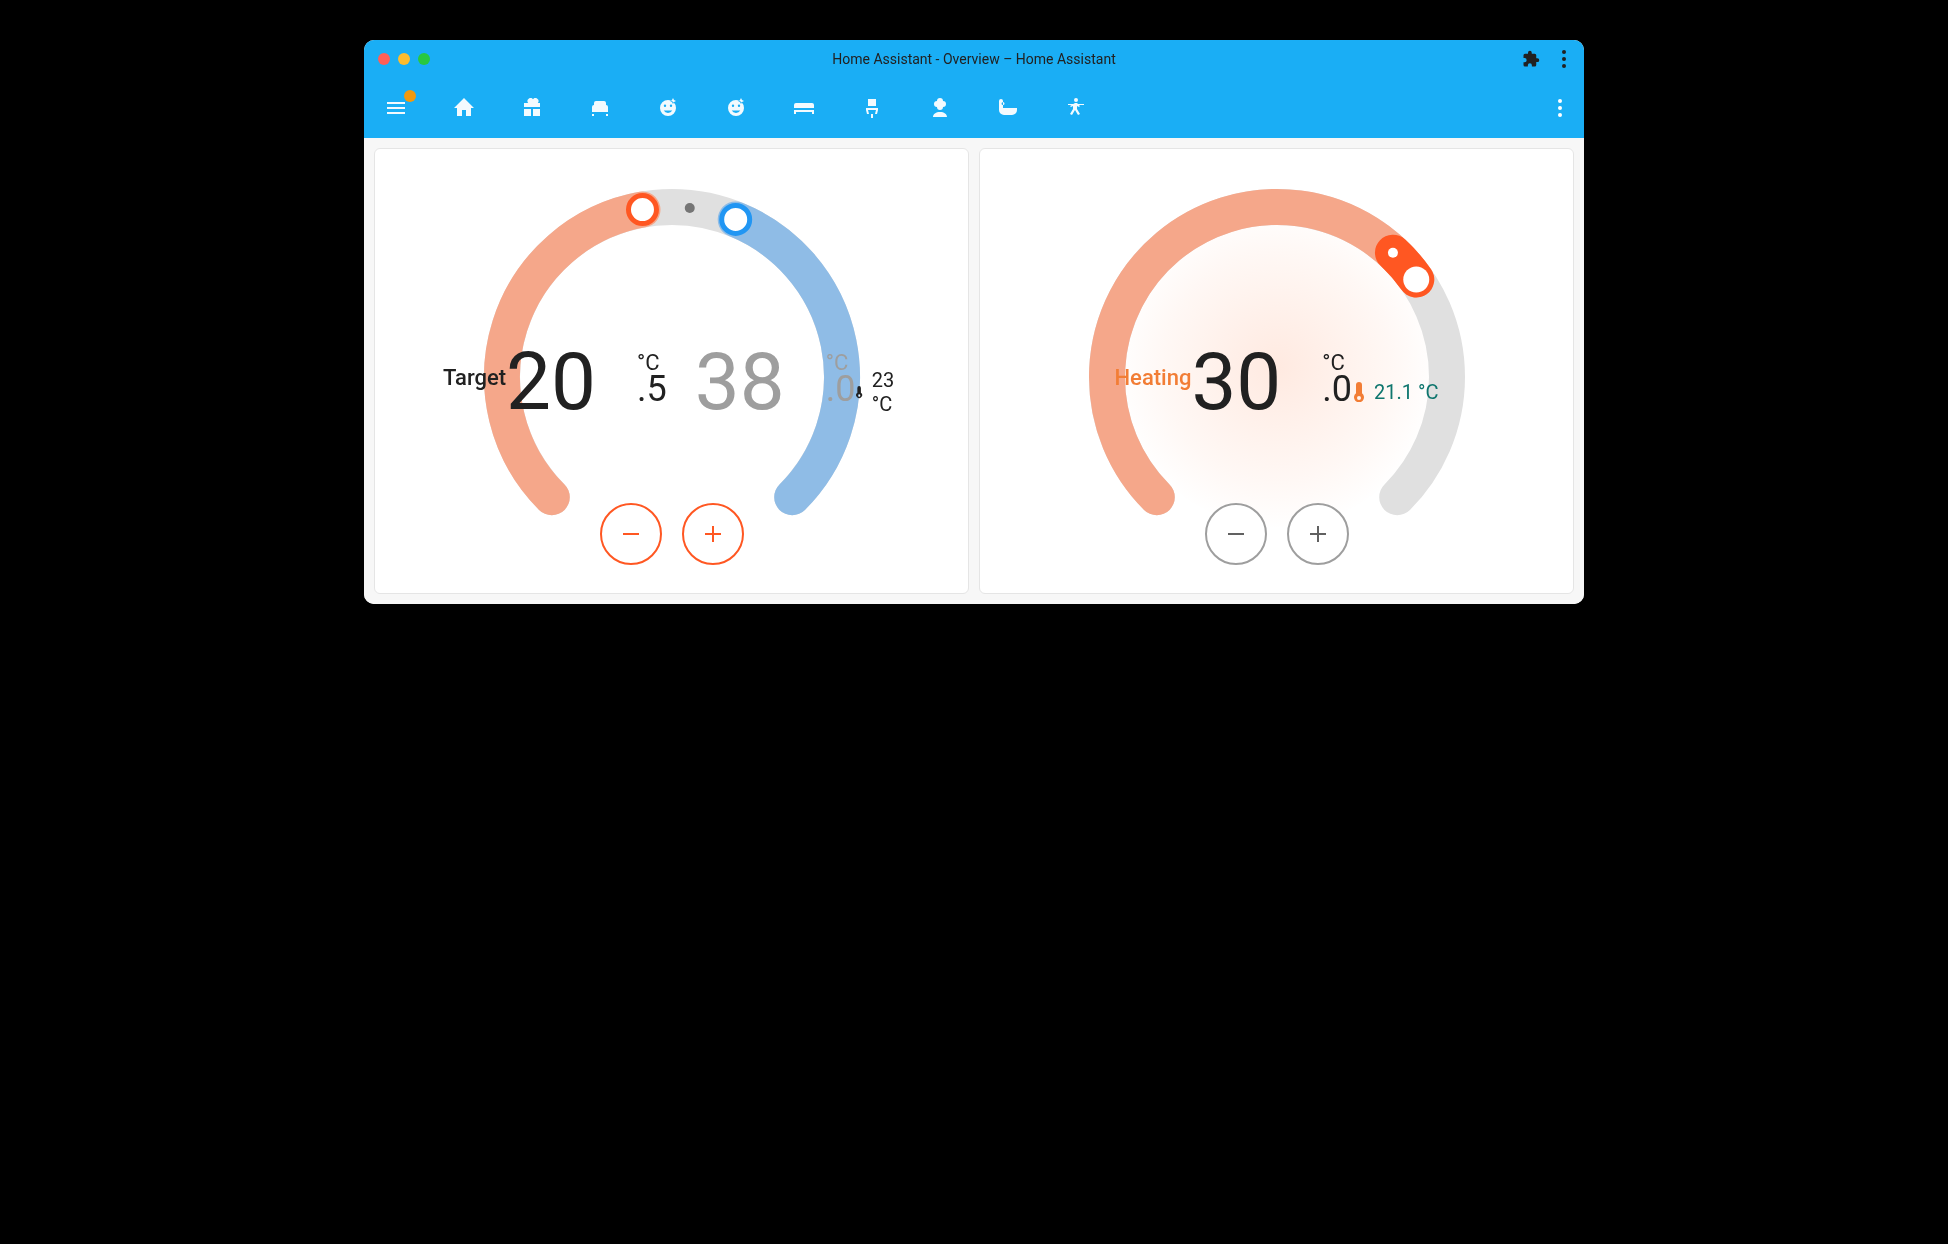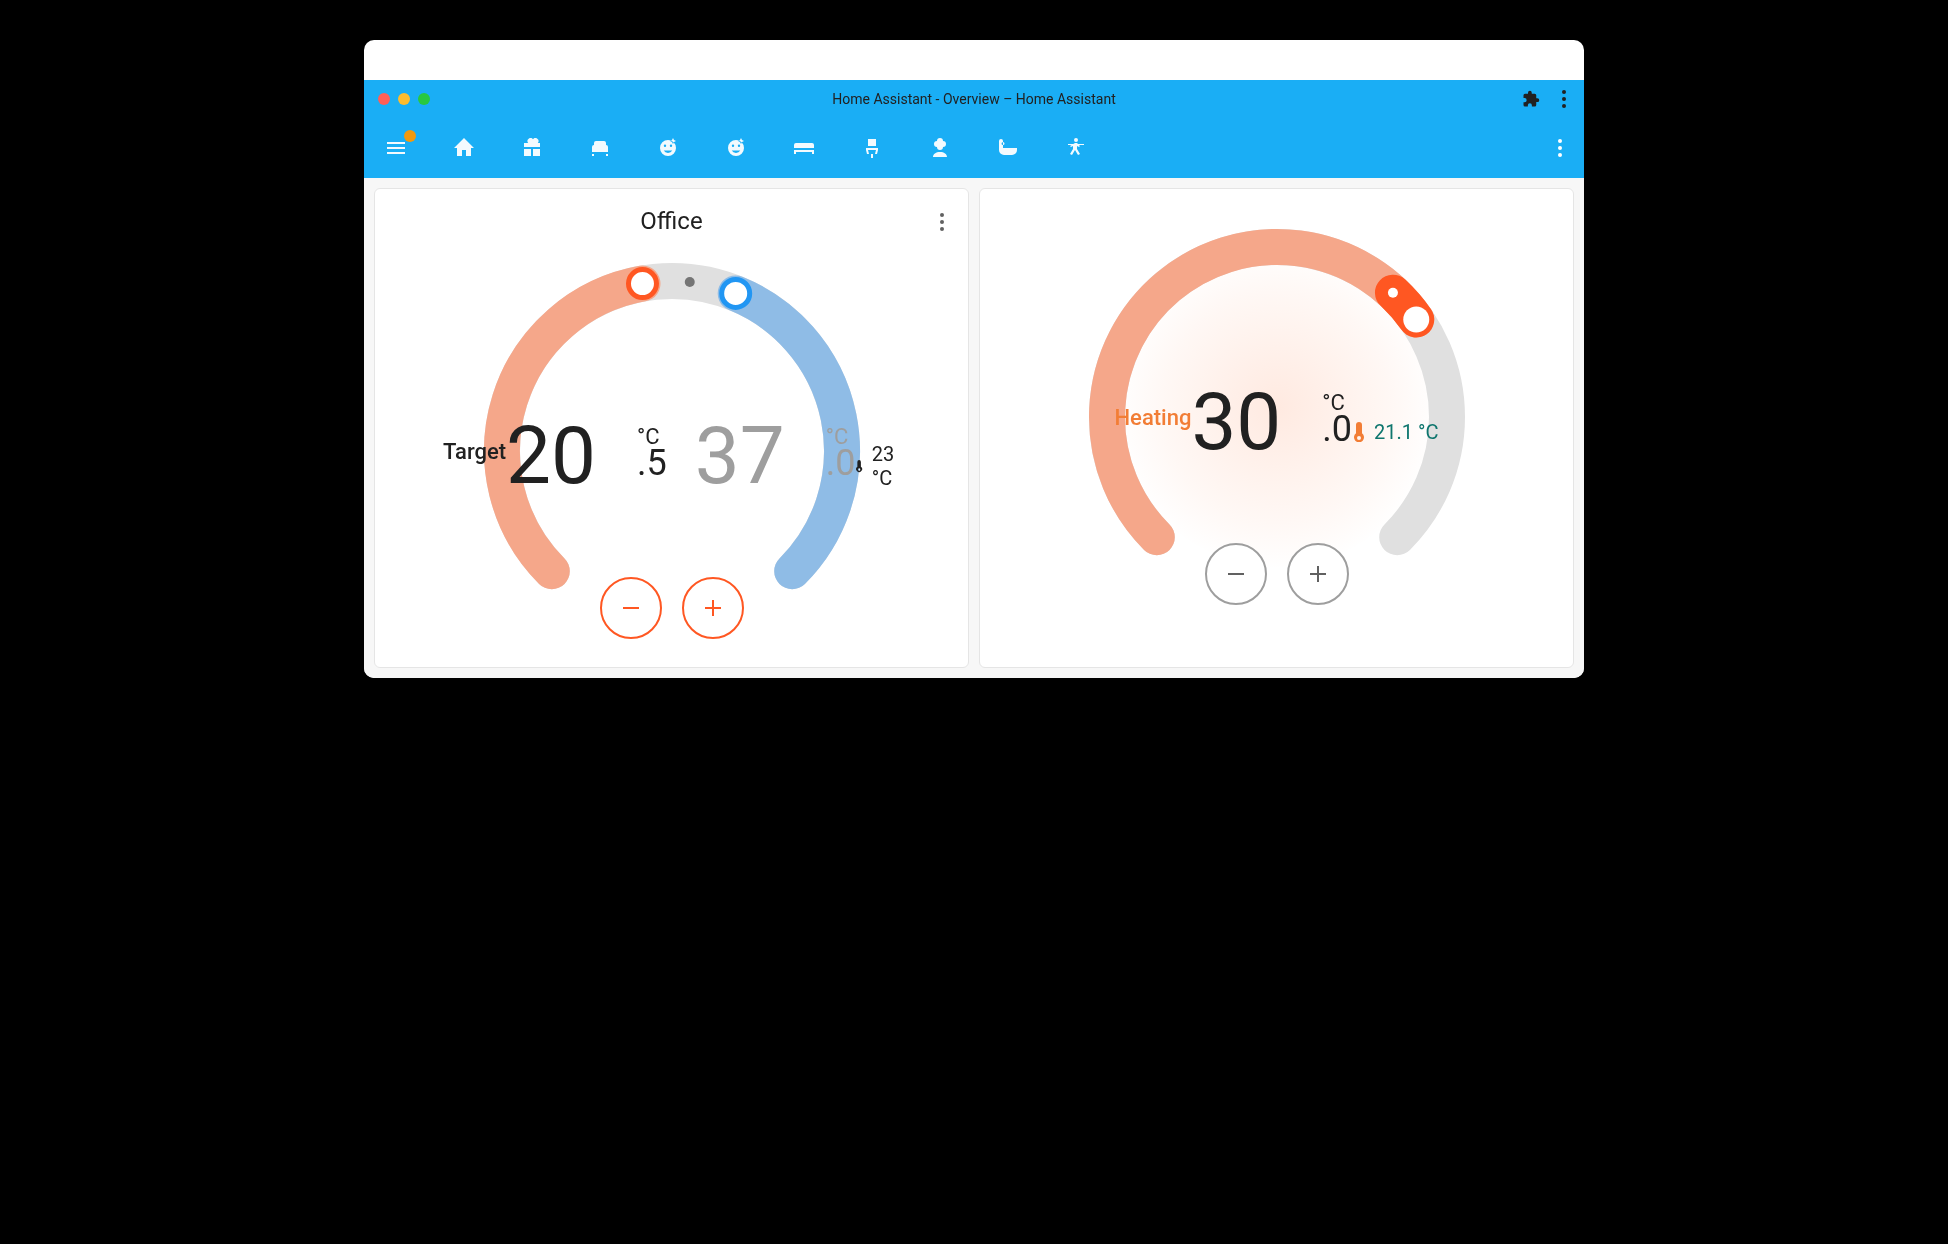--- a/index.html
+++ b/index.html
@@ -20,21 +20,20 @@
     box-shadow: 0 20px 60px rgba(0,0,0,0.5);
   }
   
   .titlebar {
     height: 38px;
     background: #1aaef5;
     display: flex;
     align-items: center;
     padding: 0 14px;
     position: relative;
-    margin-top: 40px;
   }
   .traffic-lights { display: flex; gap: 8px; }
   .tl { width: 12px; height: 12px; border-radius: 50%; }
   .tl.red { background: #ff5f57; }
   .tl.yellow { background: #febc2e; }
   .tl.green { background: #28c840; }
   .titlebar-title {
     position: absolute; left: 0; right: 0; text-align: center;
     font-size: 14px; color: #212121; pointer-events: none;
     font-weight: 400;
@@ -268,28 +267,20 @@
           <span></span>
           <span></span>
           <span></span>
         </div>
     </div>
   </div>
 
   <div class="content">
 
     <div class="card">
-      <div class="card-header">
-        <div class="card-title">Office</div>
-        <div class="card-menu">
-            <span></span>
-            <span></span>
-            <span></span>
-          </div>
-      </div>
       <div class="gauge-wrap">
         <svg class="gauge-svg" viewBox="0 0 420 400">
           <g id="gauge-office">
               <path d="M 89.79184719828689 330.2081528017131 A 170 170 0 1 1 330.2081528017131 330.2081528017131" stroke="#e0e0e0" stroke-width="36" fill="none" stroke-linecap="round"></path>
               <path d="M 89.79184719828689 330.2081528017131 A 170 170 0 0 1 180.47980979662185 42.582681987924644" stroke="#f5a78a" stroke-width="36" fill="none" stroke-linecap="round"></path>
               <path d="M 273.683120880705 52.37874472364615 A 170 170 0 0 1 330.2081528017131 330.2081528017131" stroke="#8fbce6" stroke-width="36" fill="none" stroke-linecap="round"></path>
               <circle cx="227.7698387555011" cy="40.931277787393554" r="5" fill="#757575"></circle>
               <circle cx="180.47980979662185" cy="42.582681987924644" r="14" fill="#fff" stroke="#ff5722" stroke-width="5"></circle>
               <circle cx="273.683120880705" cy="52.37874472364615" r="14" fill="#fff" stroke="#2196f3" stroke-width="5"></circle>
             </g>
@@ -298,21 +289,21 @@
           <div class="mode-label">Target</div>
           <div class="temps-row">
             <div class="temp-block">
               <span class="temp-int">20</span>
               <span class="temp-right">
                 <span class="temp-unit">°C</span>
                 <span class="temp-dec">.5</span>
               </span>
             </div>
             <div class="temp-block grey">
-              <span class="temp-int">37</span>
+              <span class="temp-int">38</span>
               <span class="temp-right">
                 <span class="temp-unit">°C</span>
                 <span class="temp-dec">.0</span>
               </span>
             </div>
           </div>
           <div class="current-temp">
             <svg class="thermo-icon" viewBox="0 0 14 20">
                 <path fill="#212121" d="M7 0a3 3 0 0 1 3 3v8.3a5 5 0 1 1-6 0V3a3 3 0 0 1 3-3zm0 14a2 2 0 1 0 2 2 2 2 0 0 0-2-2z"></path>
               </svg>

